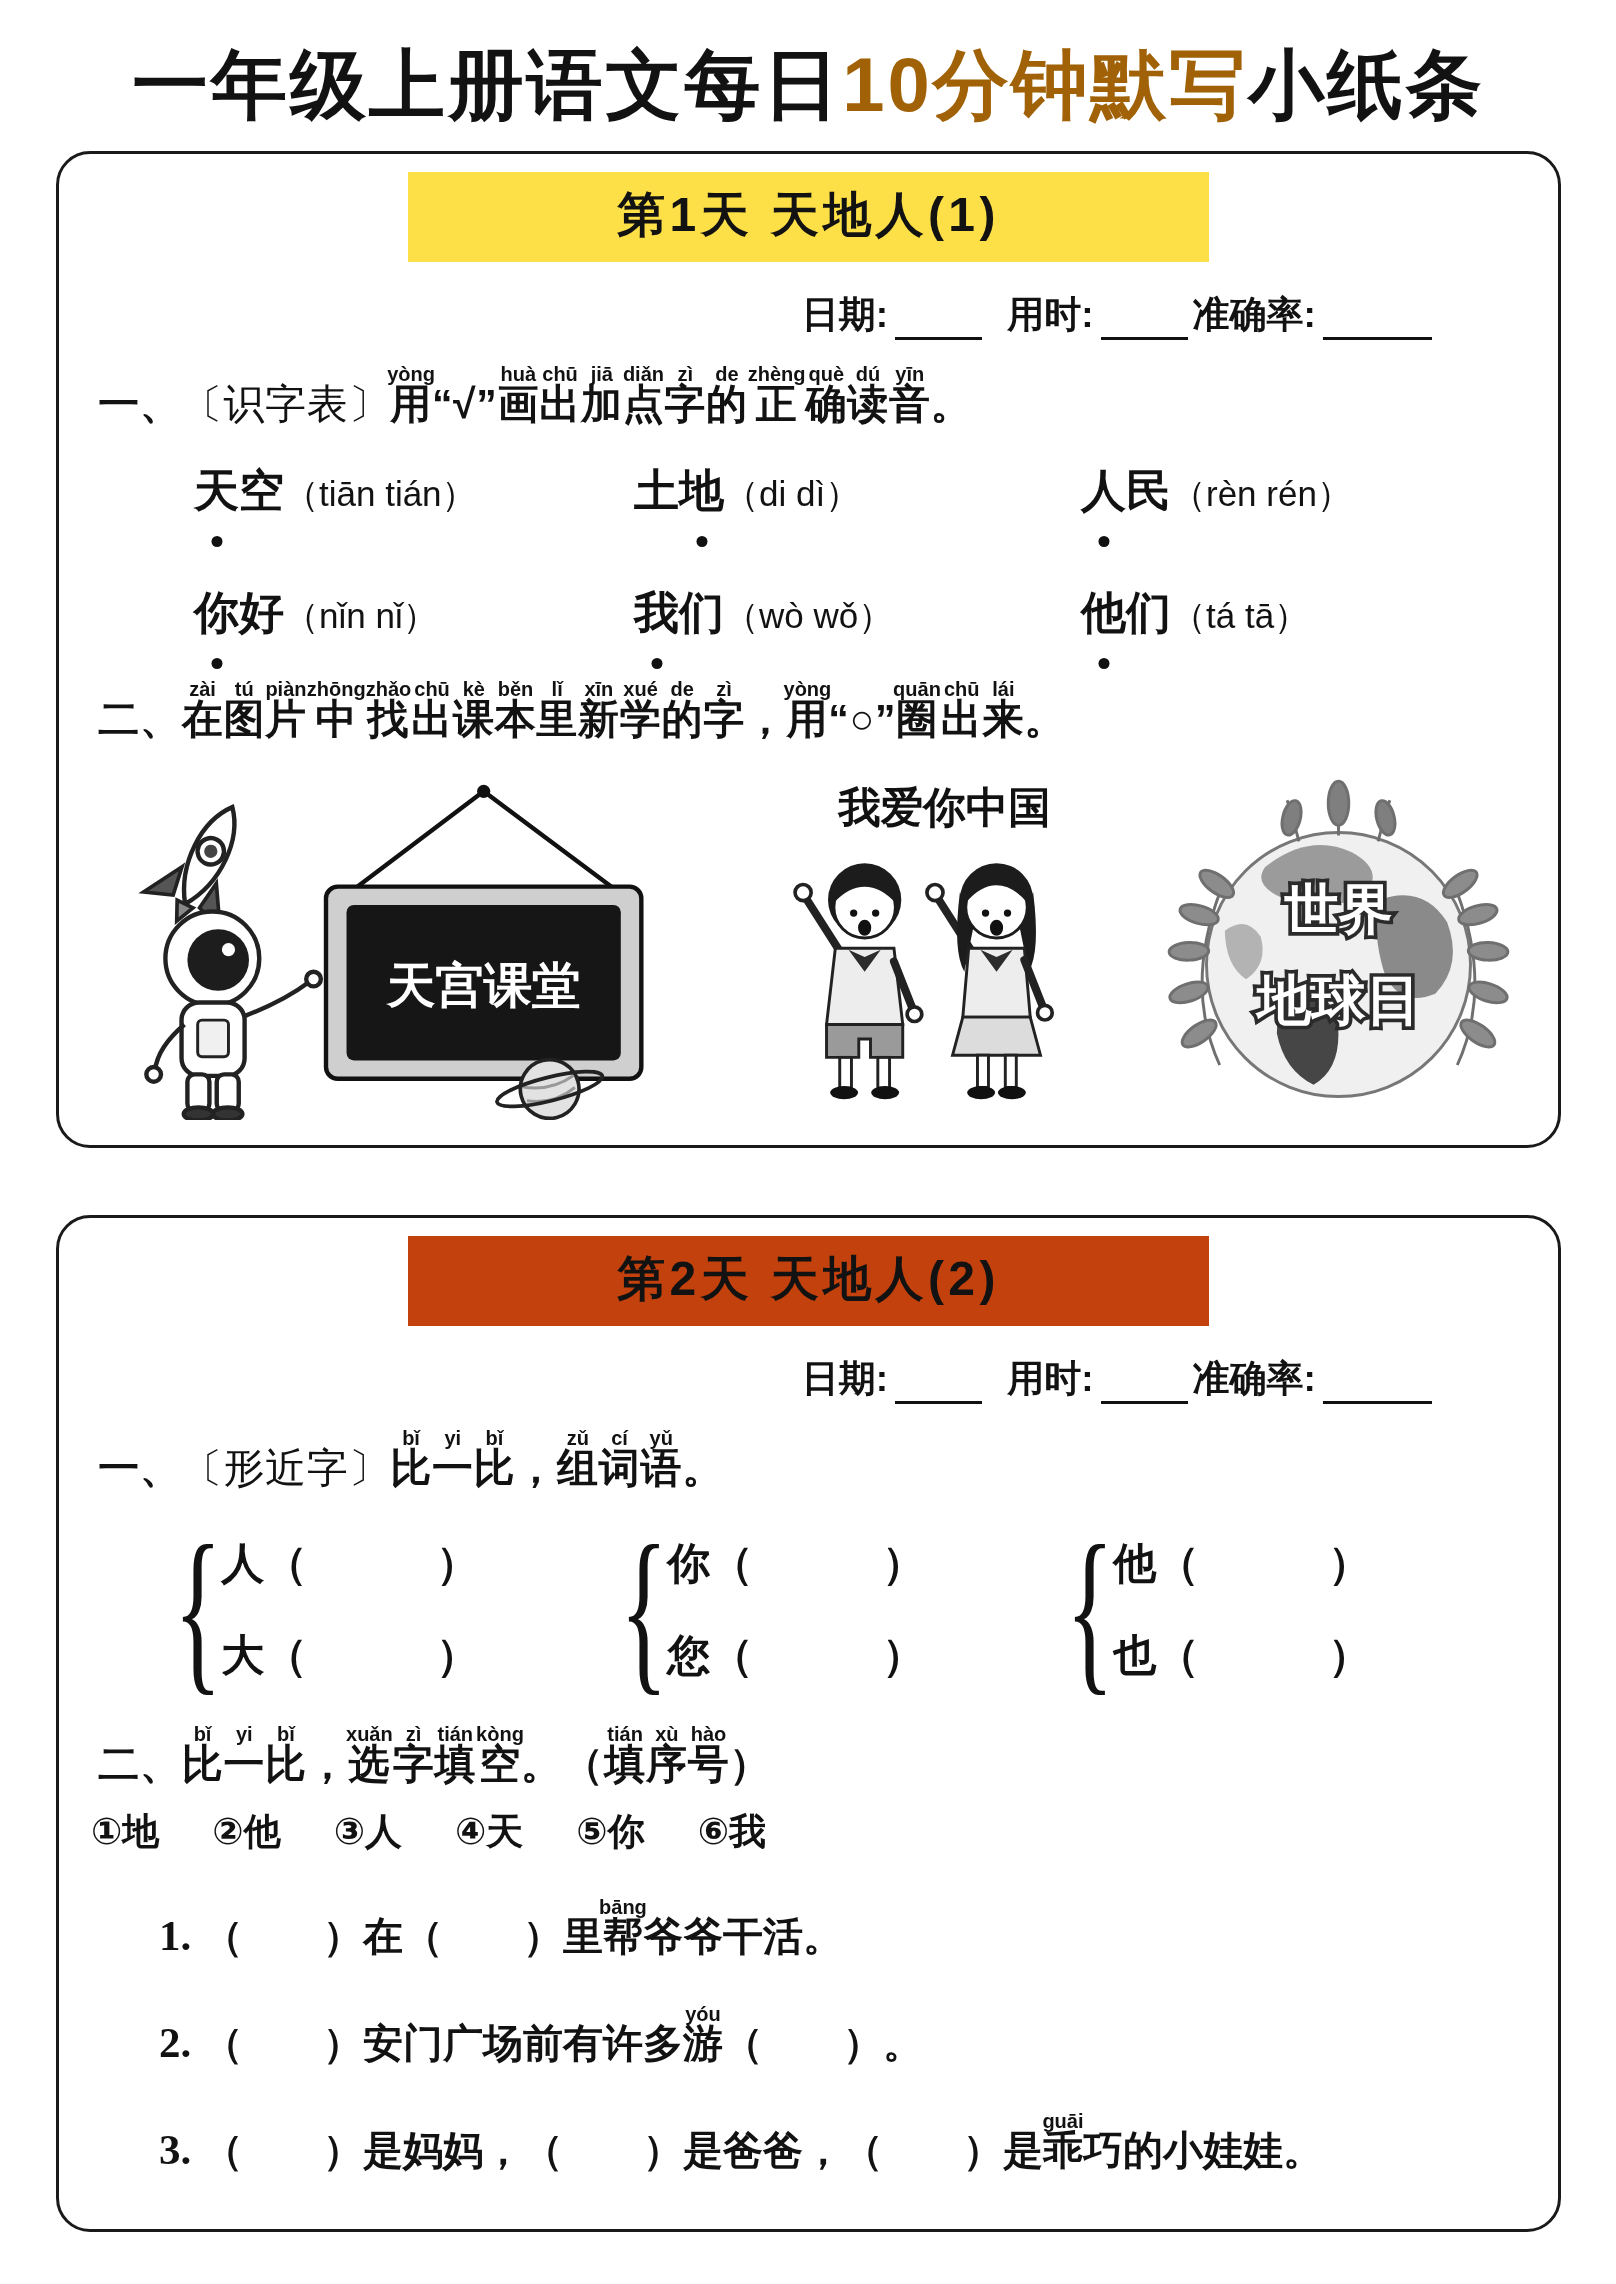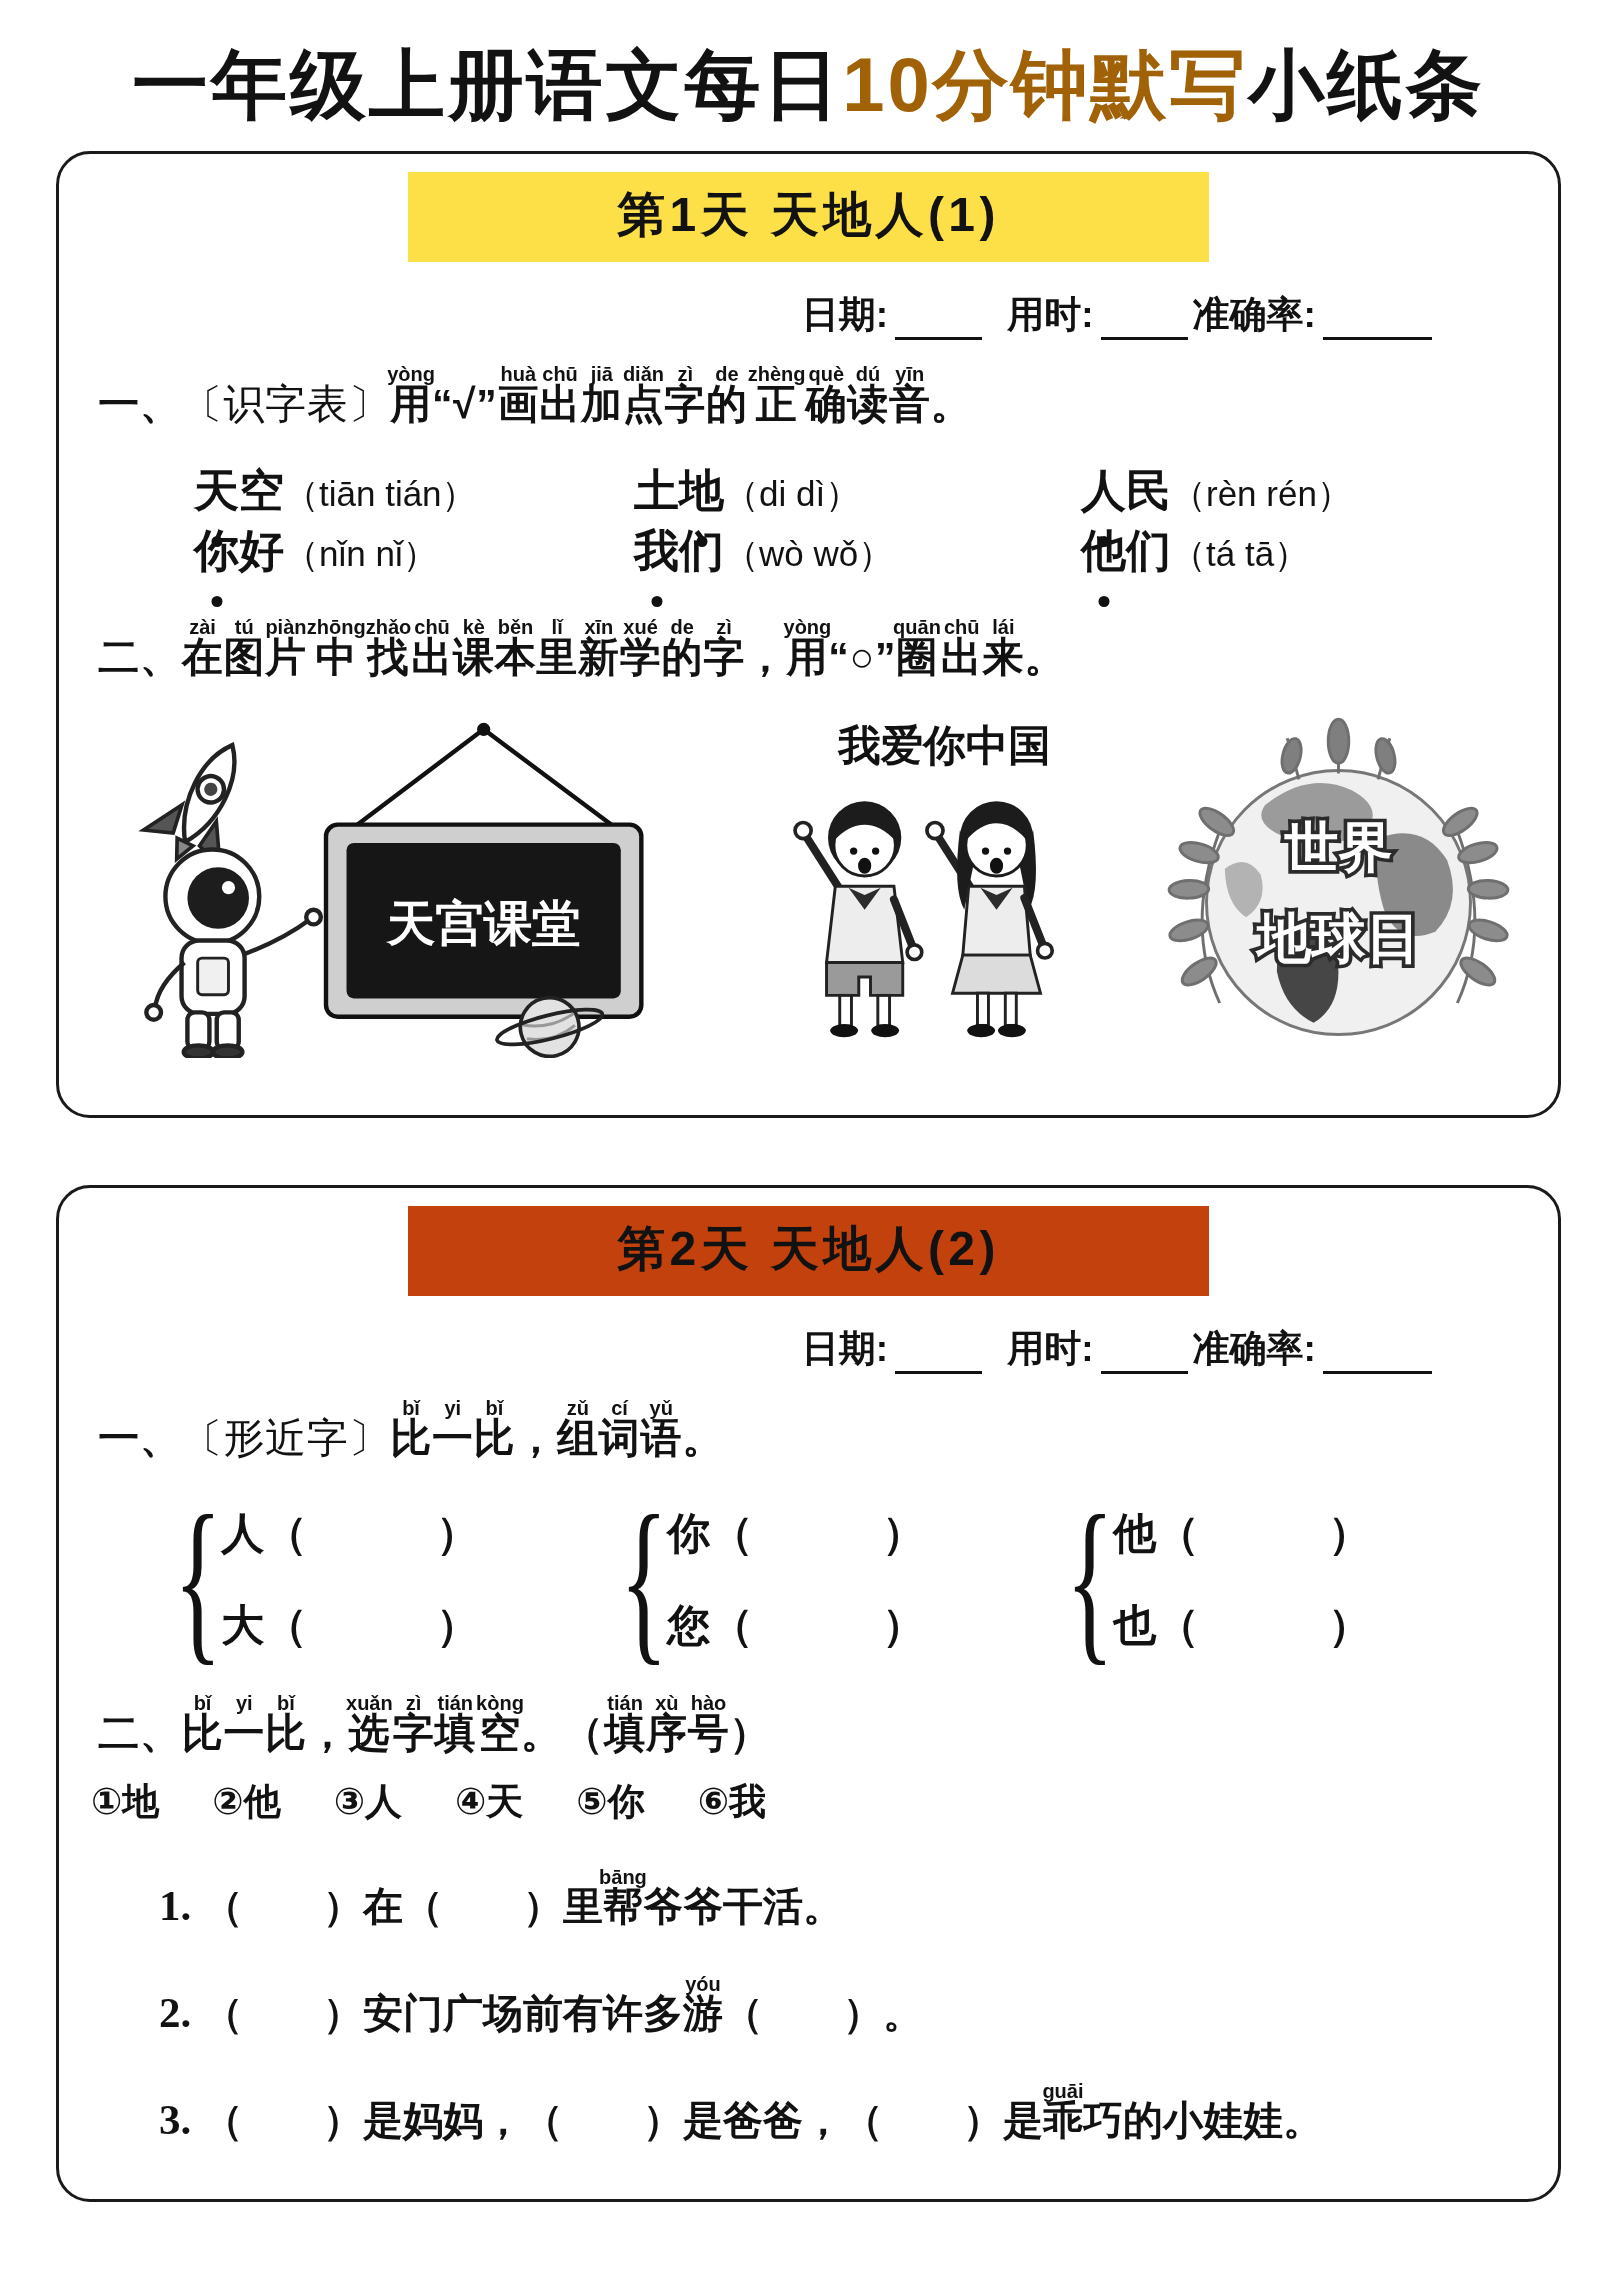--- a/index.html
+++ b/index.html
@@ -39,21 +39,21 @@
   .meta .blank.b3{width:109px;margin-right:0;}
   .q-heading{
     font-size:41px;font-weight:900;margin:25px 0 0 7.3px;line-height:1.1;
     letter-spacing:0.7px;white-space:nowrap;
   }
   ruby{ruby-align:center;}
   rt{font-size:20px;font-weight:600;letter-spacing:0;}
   .q-heading .light{font-weight:500;text-align:center;}
   .items-grid{
     display:grid;grid-template-columns:440px 447px auto;
-    padding:34px 0 11.7px 103px;
+    row-gap:62px;padding:34px 0 11.7px 103px;
     font-size:45px;font-weight:700;
   }
   .item{white-space:nowrap;}
   .item .pin{font-weight:500;font-size:35px;}
   .char{position:relative;display:inline-block;}
   .char.dotted::after{
     content:"";position:absolute;width:11px;height:11px;border-radius:50%;
     background:#111;left:50%;transform:translateX(-50%);bottom:-26.4px;
   }
   .images-row{

